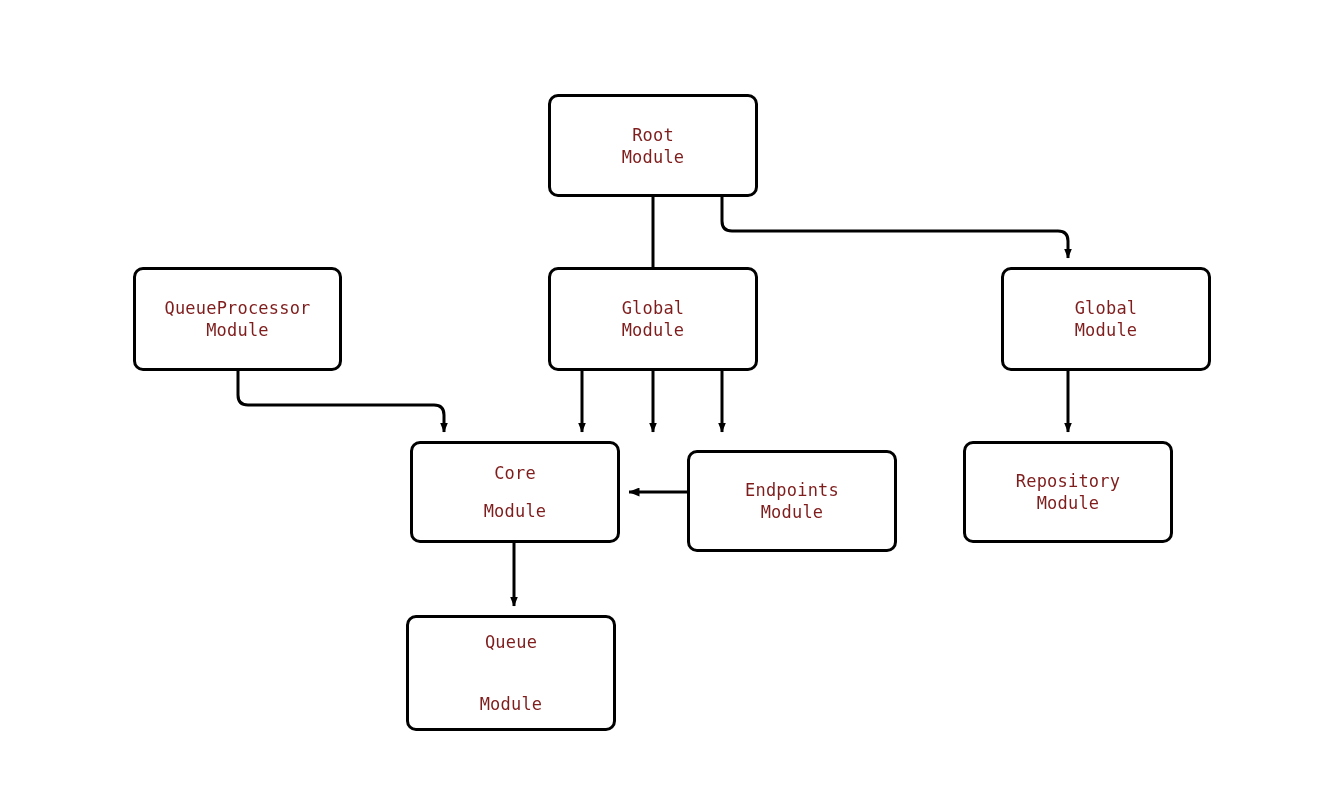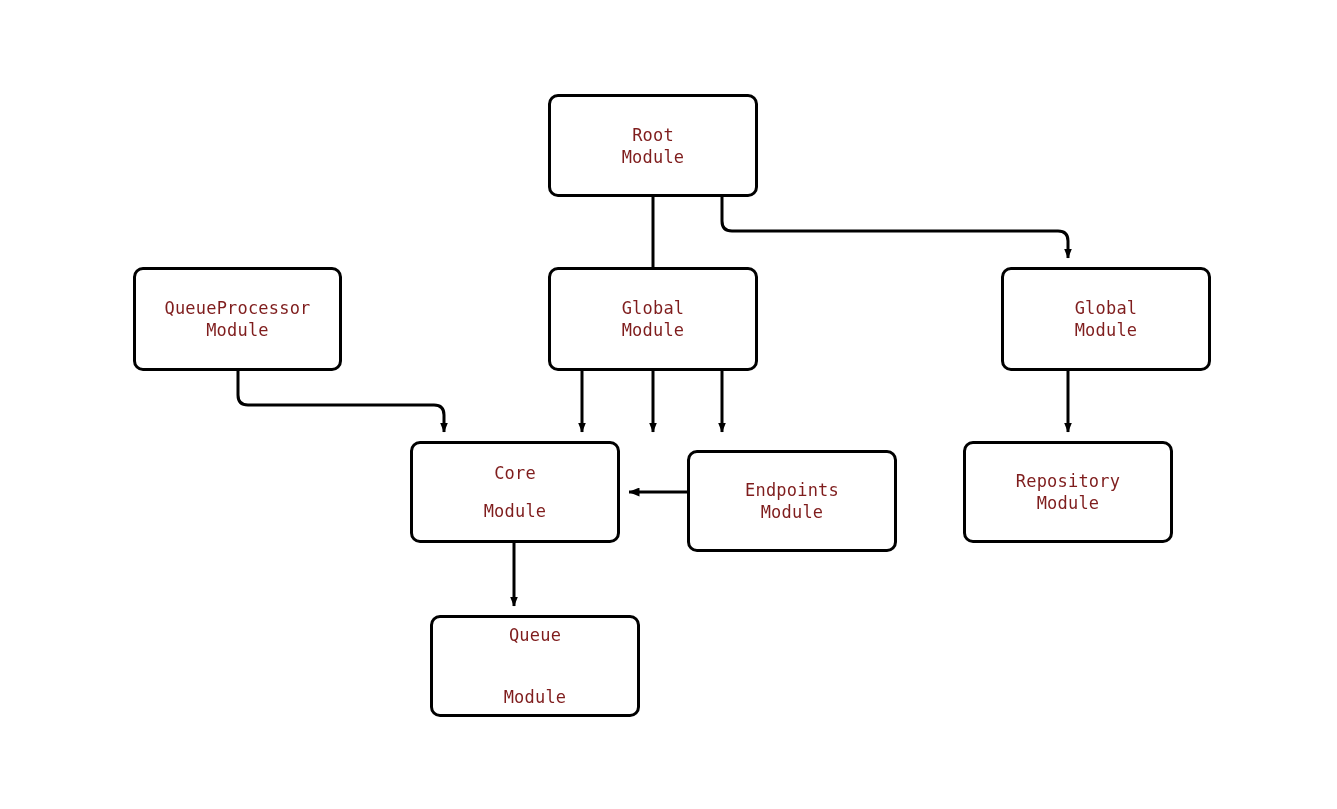--- a/index.html
+++ b/index.html
@@ -104,18 +104,18 @@
   <div class="node" style="left: 687px; top: 450px; width: 210px; height: 102px;">
     <span class="node-label-line">Endpoints</span>
     <span class="node-label-line">Module</span>
   </div>
 
   <div class="node" style="left: 963px; top: 441px; width: 210px; height: 102px;">
     <span class="node-label-line">Repository</span>
     <span class="node-label-line">Module</span>
   </div>
 
-  <div class="node" style="left: 430px; top: 615px; width: 210px; height: 102px; gap: 40px;">
+  <div class="node" style="left: 406px; top: 615px; width: 210px; height: 116px; gap: 40px;">
     <span class="node-label-line">Queue</span>
     <span class="node-label-line">Module</span>
   </div>
 
 </div>
 
 </body></html>

